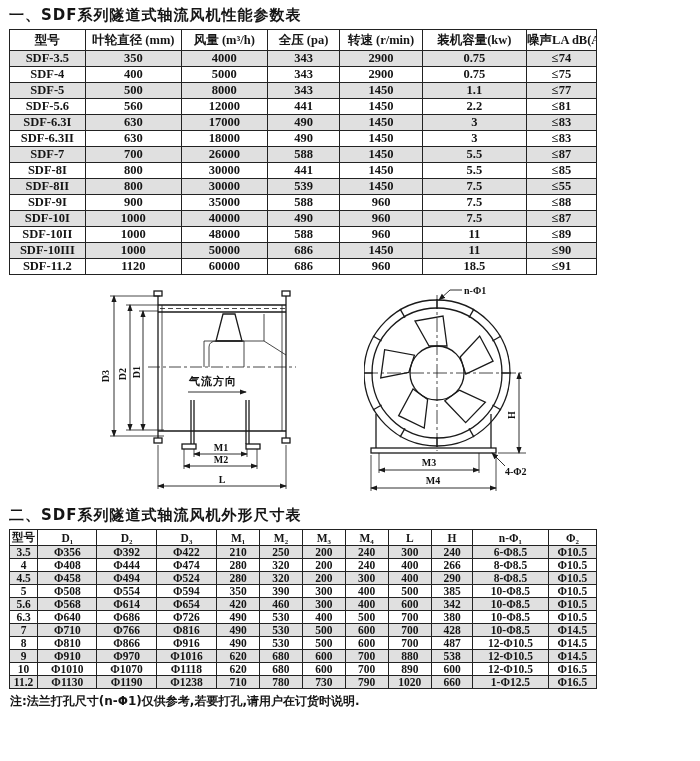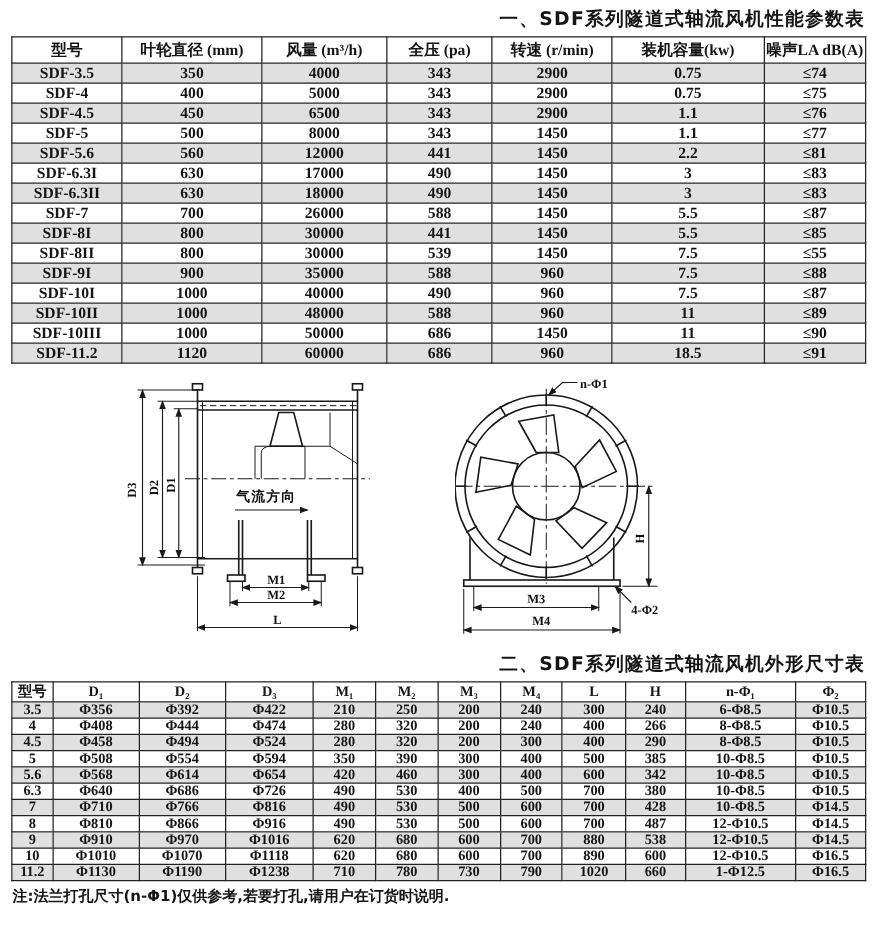--- a/index.html
+++ b/index.html
@@ -7,23 +7,22 @@
   body {
     width: 700px; height: 761px; overflow: hidden;
     font-family: "Liberation Serif", "DejaVu Serif", serif;
     color: #151515;
   }
   .page { padding: 5px 8px 0 8px; }
   .section-title {
     font-family: "DejaVu Sans", "Liberation Sans", sans-serif;
     font-weight: bold; font-size: 15px; letter-spacing: 1px;
     margin: 1px 0 4px 1px;
-    text-align: right;
   }
-  table { border-collapse: collapse; table-layout: fixed; width: 684px; margin-left: 1px; }
+  table { border-collapse: collapse; table-layout: fixed; width: 588px; margin-left: 1px; }
   th, td {
     border: 1px solid #222; text-align: center; vertical-align: middle;
     font-weight: bold; padding: 0; overflow: hidden; white-space: nowrap;
   }
   .t1 th { height: 21px; font-size: 12.5px; }
   .t1 td { height: 16px; font-size: 12.5px; }
   .t2 th { height: 15px; font-size: 11.5px; }
   .t2 td { height: 12px; font-size: 11.5px; }
   .t1 tbody tr:nth-child(odd), .t2 tbody tr:nth-child(odd) { background: #e0e0e0; }
   .t1 { margin-bottom: 6px; }
@@ -79,29 +78,20 @@
           <td>≤74</td>
         </tr>
         <tr>
           <td>SDF-4</td>
           <td>400</td>
           <td>5000</td>
           <td>343</td>
           <td>2900</td>
           <td>0.75</td>
           <td>≤75</td>
-        </tr>
-        <tr>
-          <td>SDF-4.5</td>
-          <td>450</td>
-          <td>6500</td>
-          <td>343</td>
-          <td>2900</td>
-          <td>1.1</td>
-          <td>≤76</td>
         </tr>
         <tr>
           <td>SDF-5</td>
           <td>500</td>
           <td>8000</td>
           <td>343</td>
           <td>1450</td>
           <td>1.1</td>
           <td>≤77</td>
         </tr>

